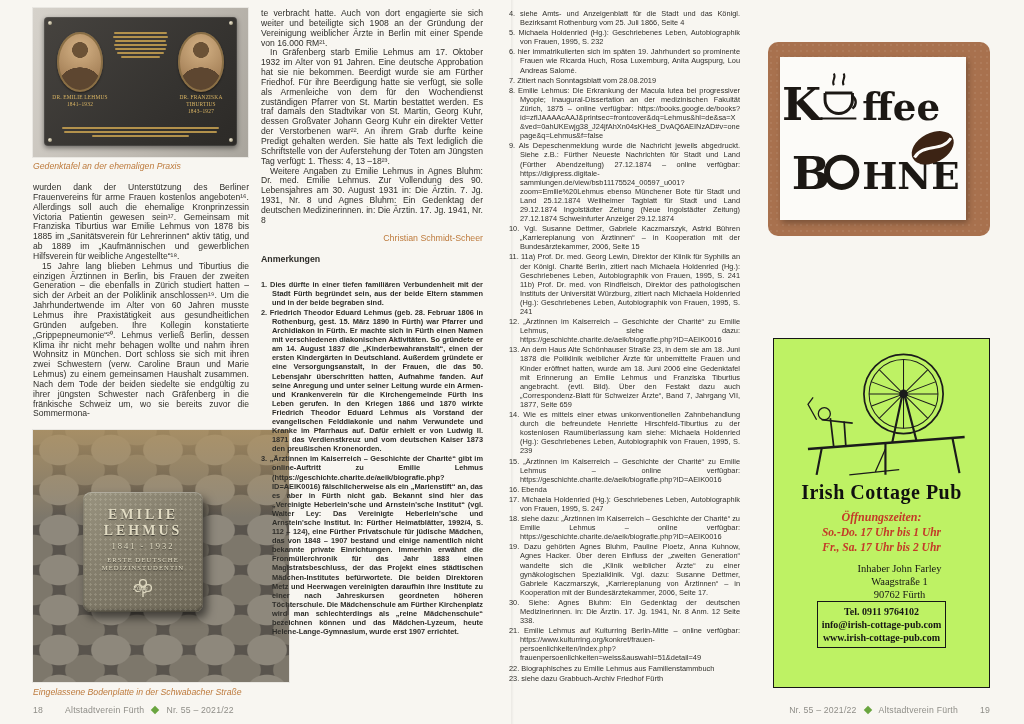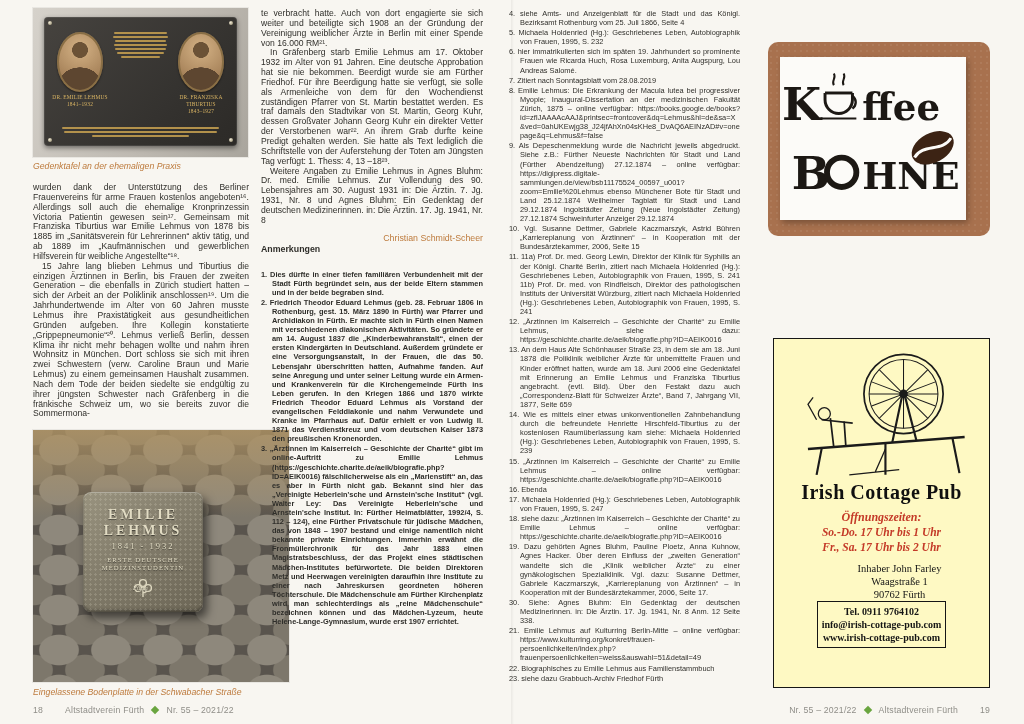--- a/index.html
+++ b/index.html
@@ -57,21 +57,21 @@
   .cap1{top:161px;}
   .cap2{top:687px;}
 
   
   .bodytext p.bp{font-size:8.6px;line-height:9.85px;color:#2f2e2a;text-align:justify;
     hyphens:auto;-webkit-hyphens:auto;}
   .bodytext p.bp + p.bp{text-indent:9px;}
   .col1{position:absolute;left:33px;top:183px;width:216px;height:243px;overflow:hidden;}
   .col2{position:absolute;left:261px;top:9px;width:222px;height:702px;overflow:hidden;}
   .author{margin-top:7px;text-align:right;color:#bd7a3c;font-size:8.8px;}
-  .anm-title{margin-top:1px;font-size:8.8px;font-weight:bold;color:#2f2e2a;}
+  .anm-title{margin-top:11px;font-size:8.8px;font-weight:bold;color:#2f2e2a;}
   .notes{margin-top:16px;font-weight:bold;}
   p.note{font-size:7.4px;line-height:9.1px;color:#2f2e2a;text-align:justify;
     padding-left:11px;text-indent:-11px;hyphens:auto;-webkit-hyphens:auto;margin-bottom:1px;
     word-break:break-word;}
   .col3{position:absolute;left:509px;top:9px;width:231px;height:702px;overflow:hidden;}
 
   
   .footer{position:absolute;bottom:9px;display:flex;align-items:center;gap:8px;
     font-size:8.7px;color:#8f8e88;letter-spacing:.2px;}
   .footer-left{left:33px;}
@@ -85,21 +85,21 @@
   .ad-kaffee{position:absolute;left:768px;top:42px;width:222px;height:194px;background:#a8714e;
     border-radius:10px;background-image:radial-gradient(rgba(255,255,255,.07) 1px,rgba(0,0,0,0) 1.3px);
     background-size:6px 6px;}
   .kcard{position:absolute;left:12px;top:15px;width:186px;height:163px;background:#fcfbf8;
     box-shadow:2px 3px 6px rgba(0,0,0,.28);}
   .klogo{width:100%;height:100%;}
   .klog-t{font-family:"DejaVu Serif",serif;font-weight:bold;fill:#1c1814;}
   .klog-big{font-size:46px;}
   .klog-mid{font-size:38px;}
 
-  .ad-irish{position:absolute;left:773px;top:338px;width:217px;height:350px;background:#fef9c3;
+  .ad-irish{position:absolute;left:773px;top:338px;width:217px;height:350px;background:#bef264;
     border:1.5px solid #161616;display:flex;flex-direction:column;align-items:center;padding:5px 8px;}
   .wheel{width:182px;height:136px;flex:0 0 auto;}
   .irish-title{font-family:"Liberation Serif",serif;font-weight:bold;font-size:20px;
     letter-spacing:.5px;color:#101010;margin-top:1px;white-space:nowrap;}
   .irish-hours-h{margin-top:6px;color:#c43a28;font-family:"Liberation Serif",serif;
     font-style:italic;font-weight:bold;font-size:12px;}
   .hline{color:#c43a28;font-family:"Liberation Serif",serif;font-style:italic;font-weight:bold;
     font-size:11.5px;line-height:14.5px;text-align:center;}
   .irish-owner{margin-top:8px;}
   .oline{font-family:"Liberation Serif",serif;font-size:10.5px;line-height:13px;color:#151515;text-align:center;margin-left:36px;}

